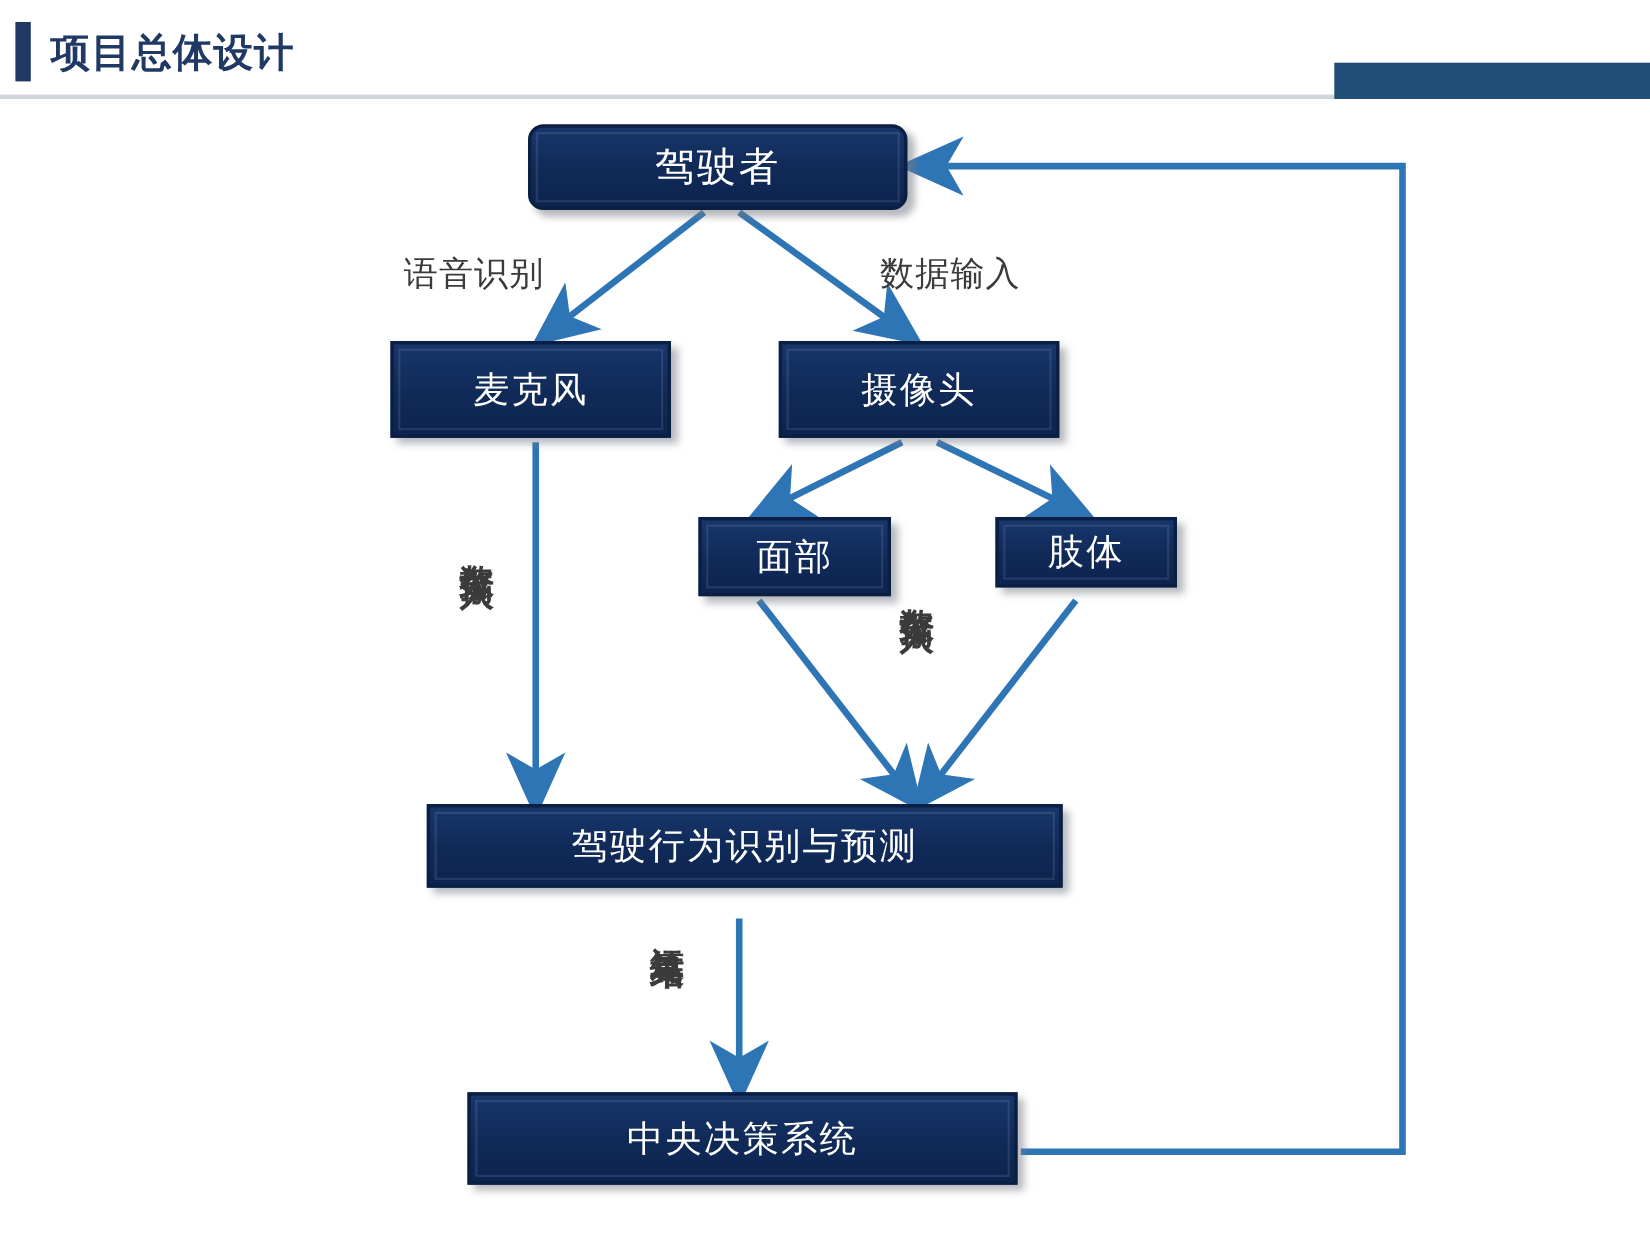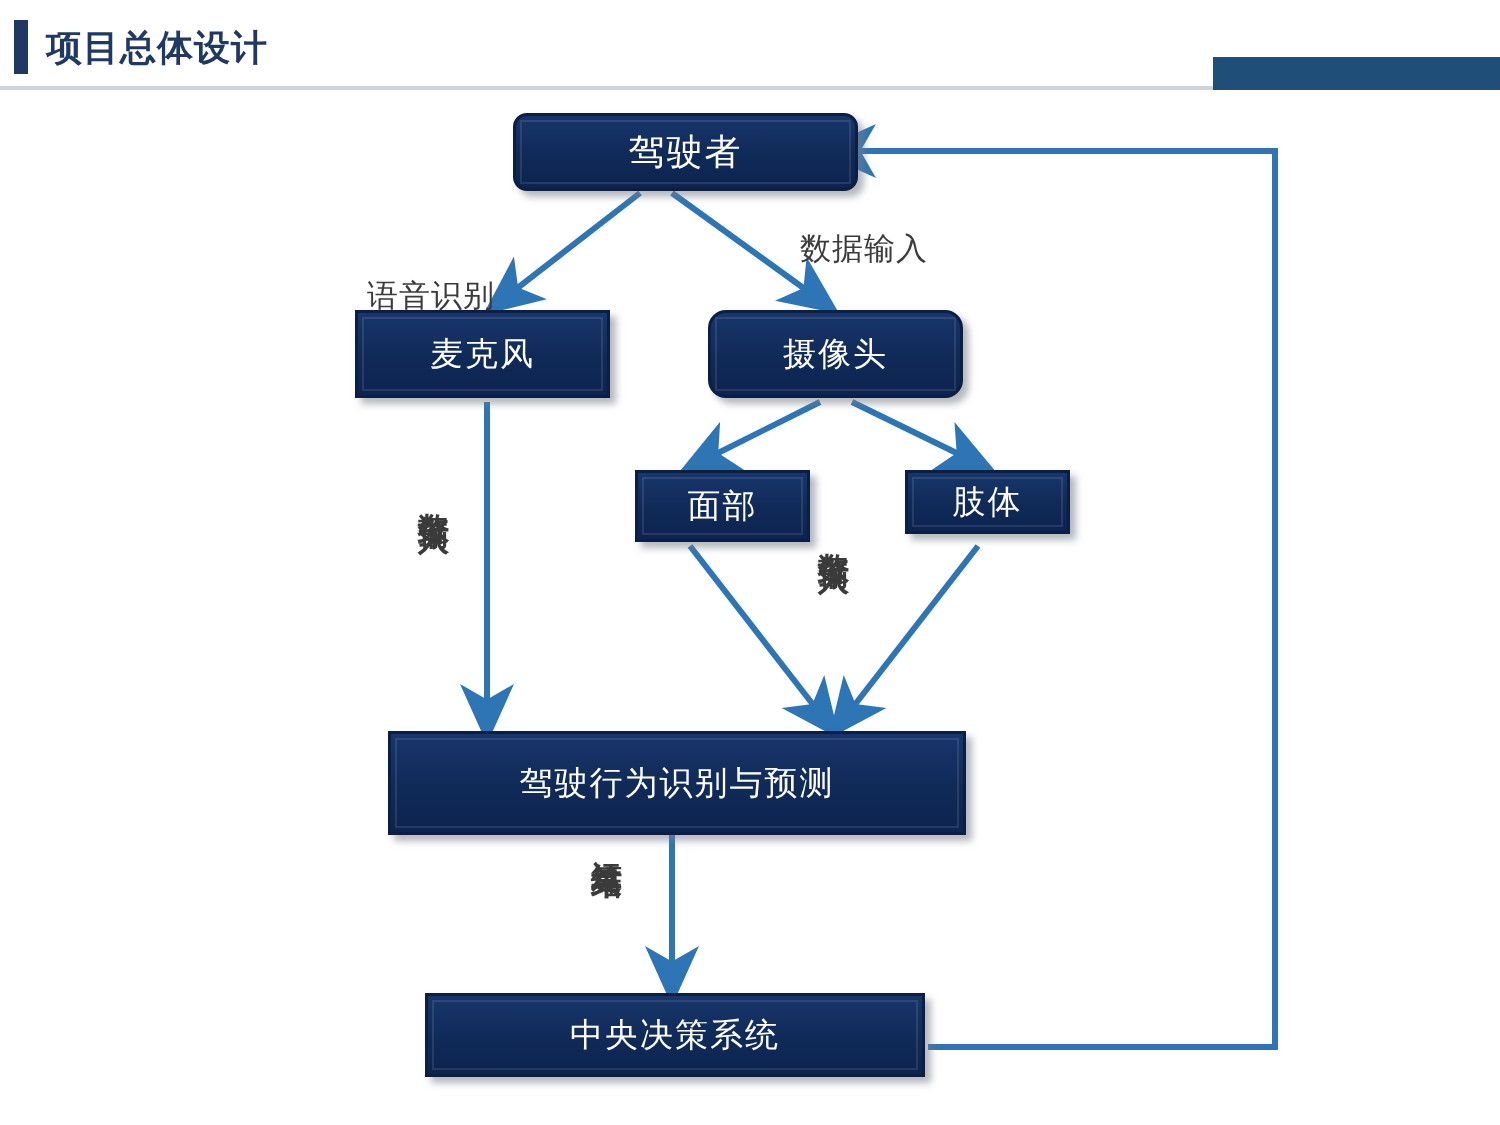--- a/index.html
+++ b/index.html
@@ -81,44 +81,44 @@
     background-image: linear-gradient(to bottom, #18366c 0%, #102a57 55%, #0d2350 100%);
   }
   .node.rounded { border-radius: 14px; }
   .node .inner-bevel {
     position: absolute;
     left: 4px; top: 4px; right: 4px; bottom: 4px;
     border: 2px solid rgba(255,255,255,0.10);
     pointer-events: none;
   }
 
-  #node-driver     { left: 480px; top: 25px;  width: 345px; height: 78px; font-size: 36px; margin-left: 33px; }
+  #node-driver     { left: 480px; top: 25px;  width: 345px; height: 78px; font-size: 36px; }
   #node-mic        { left: 355px; top: 222px; width: 255px; height: 88px; }
-  #node-camera     { left: 708px; top: 222px; width: 255px; height: 88px; border-radius: 18px; }
+  #node-camera     { left: 708px; top: 222px; width: 255px; height: 88px; }
   #node-face       { left: 598px; top: 382px; width: 175px; height: 72px; margin-left: 37px; }
   #node-limb       { left: 905px; top: 382px; width: 165px; height: 64px; }
-  #node-predict    { left: 388px; top: 643px; width: 578px; height: 104px; }
+  #node-predict    { left: 388px; top: 643px; width: 578px; height: 76px; }
   #node-central    { left: 425px; top: 905px; width: 500px; height: 84px; }
 
   
   .edge-label {
     position: absolute;
     color: #3b3b3b;
     font-size: 31px;
     white-space: nowrap;
     letter-spacing: 1px;
   }
   .edge-label.vertical {
     writing-mode: vertical-rl;
     text-orientation: upright;
     letter-spacing: 3px;
     font-weight: bold;
     white-space: nowrap;
   }
-  #label-voice   { left: 367px; top: 140px; margin-top: 47px; }
+  #label-voice   { left: 367px; top: 140px; }
   #label-motion  { left: 800px; top: 140px; }
   #label-data1   { left: 412px; top: 400px; }
   #label-data2   { left: 812px; top: 440px; }
   #label-result  { left: 585px; top: 748px; }
 </style>
 </head>
 <body>
 
 <div id="title-bar">
   <div id="title-accent"></div>

